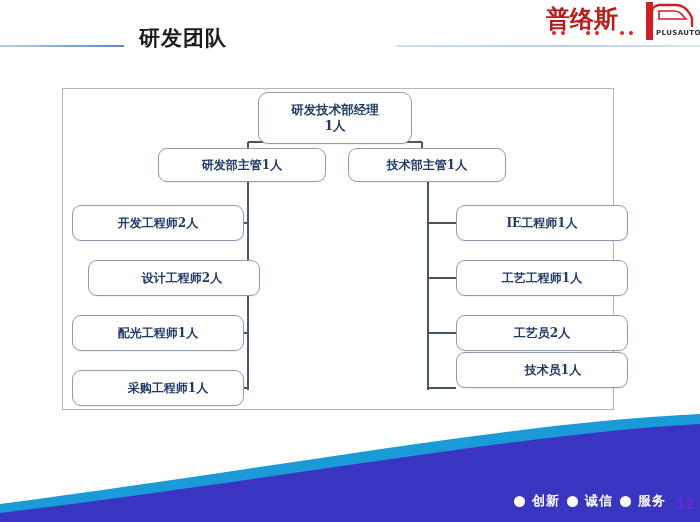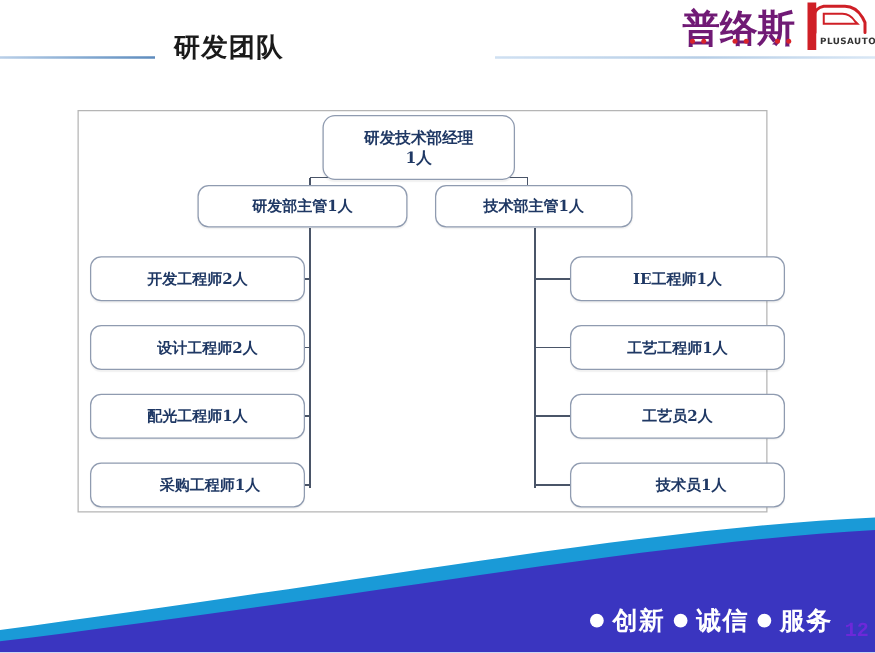--- a/index.html
+++ b/index.html
@@ -29,21 +29,21 @@
     font-family: "DejaVu Sans", "Liberation Sans", sans-serif;
     font-size: 21px; font-weight: 700; color: #1a1a1a;
     letter-spacing: 1px; white-space: nowrap;
   }
 
   
   .logo { position: absolute; right: 6px; top: 2px; width: 148px; height: 42px; }
   .logo-cn {
     position: absolute; left: 0; top: 1px;
     font-family: "DejaVu Sans", "Liberation Sans", sans-serif;
-    font-size: 30px; font-weight: 700; color: #701a75;
+    font-size: 24px; font-weight: 700; color: #b91c1c;
     letter-spacing: 0px; white-space: nowrap;
   }
   .logo-dots { position: absolute; left: 2px; top: 29px; width: 92px; height: 7px; }
   .logo-dots i {
     position: absolute; width: 4px; height: 4px; border-radius: 50%;
     background: #d8232a; top: 0;
   }
   .logo-dots i:nth-child(1){ left: 4px; }
   .logo-dots i:nth-child(2){ left: 13px; }
   .logo-dots i:nth-child(3){ left: 38px; }
@@ -89,36 +89,36 @@
   }
   .node.manager {
     left: 258px; top: 92px; width: 154px; height: 52px;
     font-size: 12.5px; border-radius: 10px;
   }
   .node.sup-left  { left: 158px; top: 148px; width: 168px; height: 34px; }
   .node.sup-right { left: 348px; top: 148px; width: 158px; height: 34px; }
 
   .node.leaf { width: 172px; height: 36px; }
   .leaf-l1 { left:  72px; top: 205px; }
-  .leaf-l2 { left:  72px; top: 260px; padding-left: 16px; }
+  .leaf-l2 { left:  88px; top: 260px; padding-left: 16px; }
   .leaf-l3 { left:  72px; top: 315px; }
   .leaf-l4 { left:  72px; top: 370px; padding-left: 20px; }
   .leaf-r1 { left: 456px; top: 205px; }
   .leaf-r2 { left: 456px; top: 260px; }
   .leaf-r3 { left: 456px; top: 315px; }
-  .leaf-r4 { left: 456px; top: 370px; padding-left: 22px; }
+  .leaf-r4 { left: 456px; top: 352px; padding-left: 22px; }
 
   
   .footer-art { position: absolute; left: 0; bottom: 0; width: 700px; height: 130px; }
 
   .footer-items {
     position: absolute; right: 34px; bottom: 12px;
     display: flex; align-items: center; gap: 7px;
     font-family: "DejaVu Serif", "Liberation Serif", serif;
-    font-size: 20px; font-weight: 700; color: #ffffff;
+    font-size: 13px; font-weight: 700; color: #ffffff;
   }
   .footer-items .bullet {
     width: 11px; height: 11px; border-radius: 50%; background: #ffffff;
     display: inline-block; flex: 0 0 auto;
   }
   .footer-items .txt { letter-spacing: 1px; }
   .page-number {
     position: absolute; right: 5px; bottom: 8px;
     font-family: Liberation Mono, monospace;
     font-size: 16px; font-weight: 700; color: #6d28d9;

